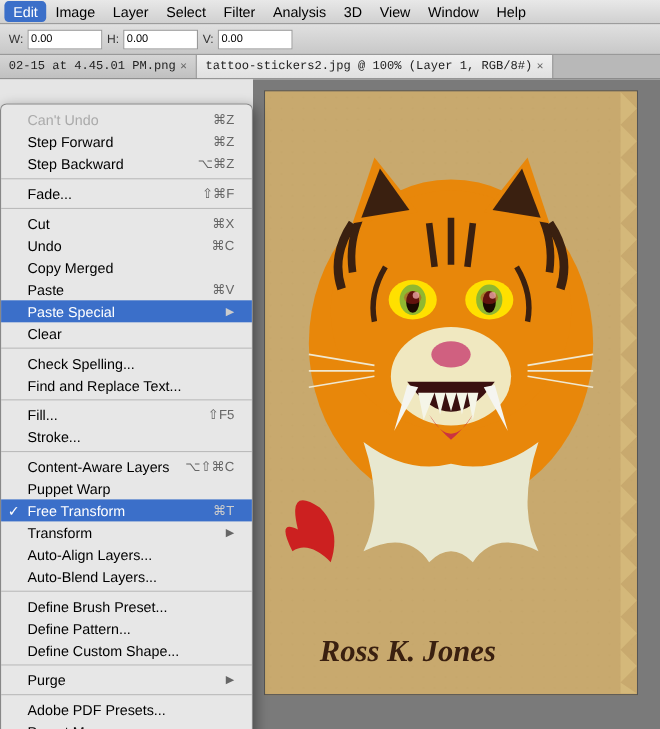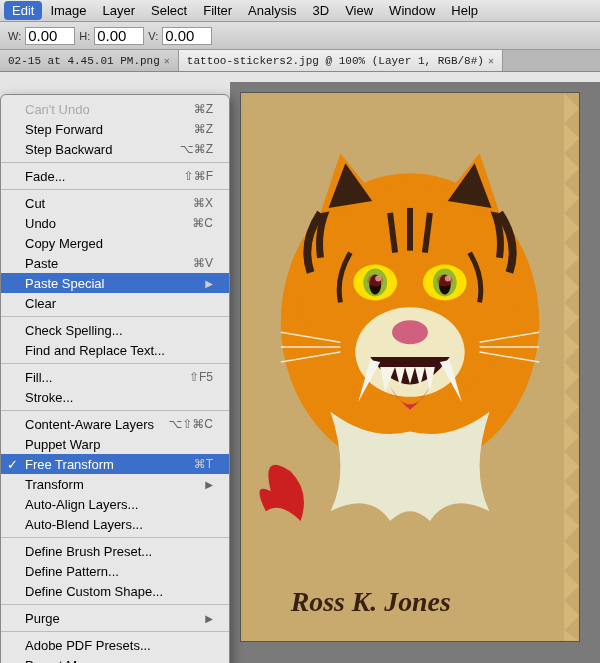--- a/index.html
+++ b/index.html
@@ -37,23 +37,23 @@
     .options-bar {
       display: flex;
       align-items: center;
       background: linear-gradient(to bottom, #e0e0e0, #c8c8c8);
       height: 28px;
       border-bottom: 1px solid #999;
       padding: 0 8px;
       gap: 4px;
     }
     .options-bar input {
-      width: 50px;
+      width: 68px;
       height: 18px;
-      font-size: 15px;
+      font-size: 10px;
       background: #fff;
       border: 1px solid #999;
       padding: 0 2px;
     }
     .options-label {
       font-size: 11px;
       color: #333;
     }
 
     
@@ -97,21 +97,20 @@
       position: absolute;
       left: 230px;
       top: 0;
       right: 0;
       bottom: 0;
       background: #7a7a7a;
       display: flex;
       align-items: flex-start;
       justify-content: flex-start;
       padding: 10px;
-      margin-top: 10px;
     }
 
     .image-container {
       position: relative;
       width: 340px;
       height: 550px;
       background: #c8a96e;
       border: 1px solid #555;
       overflow: hidden;
     }

